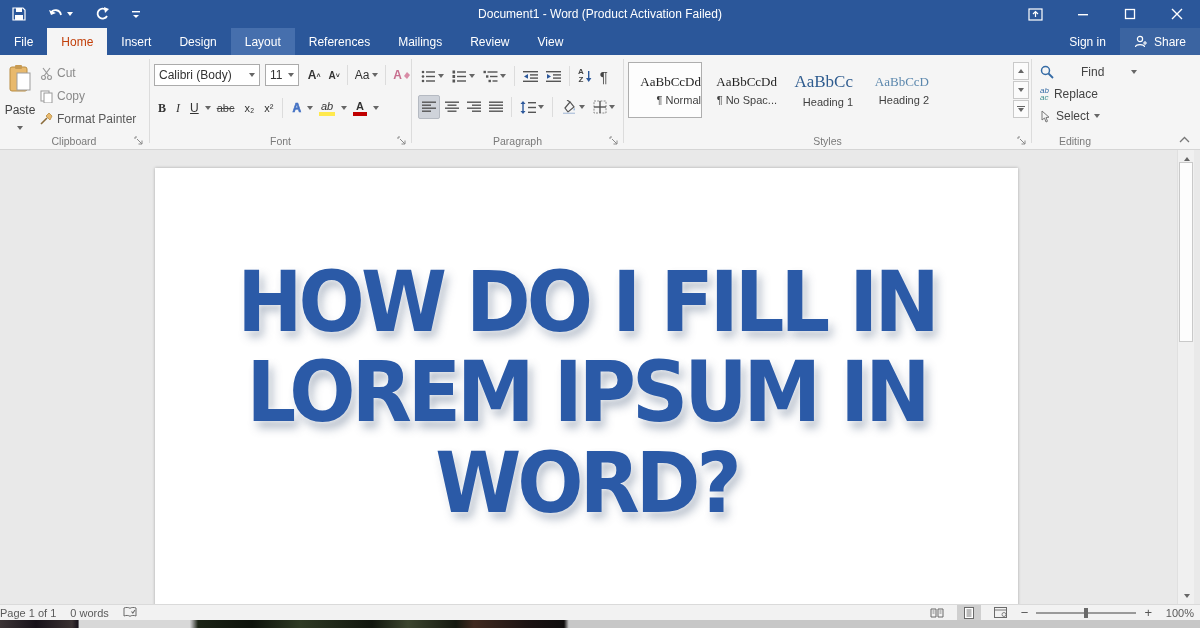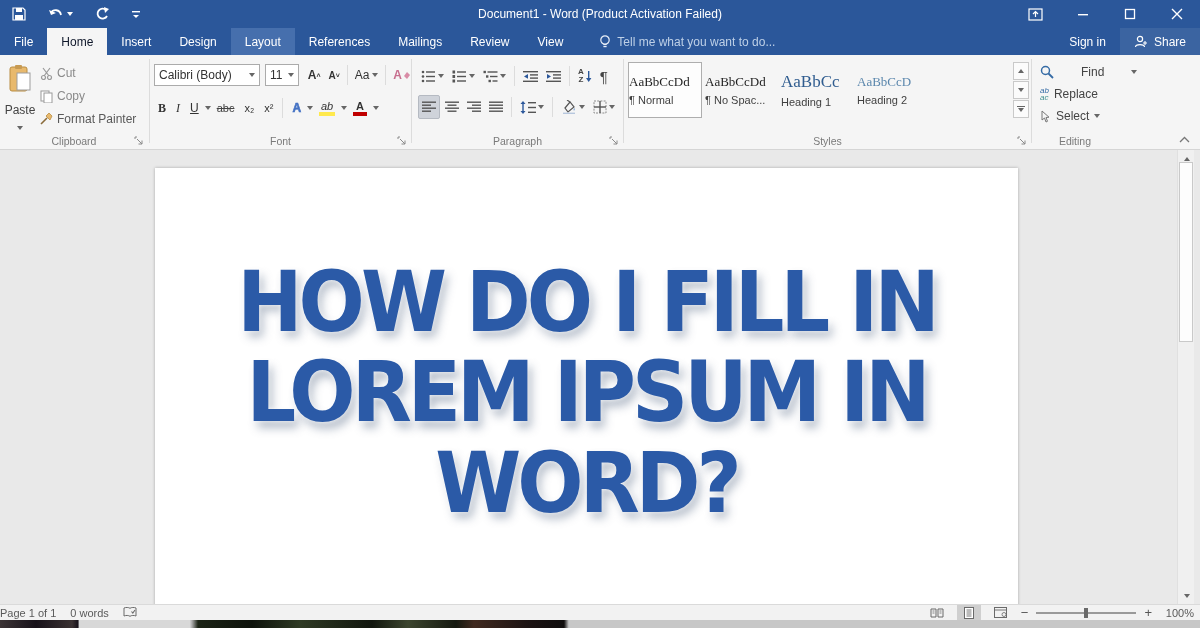--- a/index.html
+++ b/index.html
@@ -9,21 +9,21 @@
   #titlebar { position:absolute; left:0; top:0; width:1200px; height:28px; background:#2b579a; display:flex; align-items:center; color:#fff; }
   .qat { display:flex; align-items:center; gap:22px; margin-left:12px; }
   .qat-btn { display:flex; align-items:center; gap:3px; cursor:default; }
   .titlebar-title { position:absolute; left:0; right:0; text-align:center; font-size:12px; color:#fff; pointer-events:none; }
   .win-controls { position:absolute; right:0; top:0; height:28px; display:flex; }
   .win-btn { width:47px; height:28px; display:flex; align-items:center; justify-content:center; }
 
   
   #tabrow { position:absolute; left:0; top:28px; width:1200px; height:27px; background:#2b579a; display:flex; align-items:stretch; font-size:12px; color:#fff; }
   .tab { display:flex; align-items:center; padding:0 14px; cursor:default; }
-  .tab.active { background:#f5f5f5; color:#0f172a; }
+  .tab.active { background:#f5f5f5; color:#c2410c; }
   .tab.hovered { background:#466fad; }
   .tellme { display:flex; align-items:center; gap:6px; margin-left:22px; color:#bed0e7; }
   .tab-right { margin-left:auto; display:flex; align-items:stretch; }
   .signin { display:flex; align-items:center; padding:0 14px; }
   .share { display:flex; align-items:center; gap:6px; padding:0 14px; background:rgba(255,255,255,0.08); }
 
   
   #ribbon { position:absolute; left:0; top:55px; width:1200px; height:95px; background:#f5f5f5; border-bottom:1px solid #d5d5d5; font-size:12px; color:#444; }
   .group { position:absolute; top:0; height:94px; }
   .vsep { position:absolute; top:4px; height:84px; width:1px; background:#dcdcdc; }
@@ -58,21 +58,21 @@
   .para-row1 { position:absolute; left:6px; top:9px; display:flex; align-items:center; gap:2px; }
   .para-row2 { position:absolute; left:6px; top:40px; display:flex; align-items:center; gap:2px; }
   .pbtn { display:inline-flex; align-items:center; justify-content:center; height:24px; padding:0 3px; border-radius:2px; }
   .pbtn.active { background:#cfd3da; border:1px solid #b5bac2; }
   .sort-ic { display:inline-flex; flex-direction:column; font-size:8px; line-height:8px; font-weight:bold; color:#444; align-items:center; }
   .pilcrow { font-size:15px; color:#444; }
 
   
   #g-styles { left:624px; width:407px; }
   .style-cards { position:absolute; left:4px; top:7px; display:flex; gap:2px; }
-  .style-card { width:74px; height:56px; display:flex; flex-direction:column; align-items:flex-start; justify-content:center; gap:4px; overflow:hidden; border:1px solid transparent; }
+  .style-card { width:74px; height:56px; display:flex; flex-direction:column; align-items:flex-end; justify-content:center; gap:4px; overflow:hidden; border:1px solid transparent; }
   .style-card.selected { border:1px solid #aeaeae; background:#fdfdfd; }
   .st-preview { font-size:13px; color:#1f1f1f; white-space:nowrap; font-family:"Liberation Serif",serif; }
   .st-preview.h1 { color:#2f5c8f; font-size:17px; }
   .st-preview.h2 { color:#5b87ad; font-size:13px; }
   .st-preview.title { font-size:26px; font-family:"Liberation Sans",sans-serif; color:#1a1a1a; }
   .st-name { font-size:11px; color:#3f3f3f; white-space:nowrap; }
   .style-scroll { position:absolute; right:2px; top:7px; display:flex; flex-direction:column; gap:1px; }
   .ss-btn { width:16px; height:18px; border:1px solid #c9c9c9; background:#fbfbfb; display:flex; align-items:center; justify-content:center; flex-direction:column; gap:1px; }
   .tri-up { width:0; height:0; border-left:3px solid transparent; border-right:3px solid transparent; border-bottom:4px solid #666; }
   .tri-down { width:0; height:0; border-left:3px solid transparent; border-right:3px solid transparent; border-top:4px solid #666; }
@@ -176,30 +176,20 @@
 <div id="tabrow">
   <div class="tab">File</div>
   <div class="tab active">Home</div>
   <div class="tab">Insert</div>
   <div class="tab">Design</div>
   <div class="tab hovered">Layout</div>
   <div class="tab">References</div>
   <div class="tab">Mailings</div>
   <div class="tab">Review</div>
   <div class="tab">View</div>
-  <div class="tellme">
-    <span>
-      <svg width="12" height="15" viewBox="0 0 12 15">
-          <circle cx="6" cy="6" r="4.2" fill="none" stroke="#e8eef7" stroke-width="1.2"></circle>
-          <rect x="4.4" y="10" width="3.2" height="1.2" fill="#e8eef7"></rect>
-          <rect x="4.4" y="12" width="3.2" height="1.2" fill="#e8eef7"></rect>
-        </svg>
-    </span>
-    <span>Tell me what you want to do...</span>
-  </div>
   <div class="tab-right">
     <div class="signin">Sign in</div>
     <div class="share">
       <span>
         <svg width="14" height="13" viewBox="0 0 14 13">
             <circle cx="6" cy="4" r="2.6" fill="none" stroke="#fff" stroke-width="1.2"></circle>
             <path d="M1.5 12 C1.5 8.8, 10.5 8.8, 10.5 12" fill="none" stroke="#fff" stroke-width="1.2"></path>
             <path d="M11 6 v4 M9 8 h4" stroke="#fff" stroke-width="1.1"></path>
           </svg>
       </span>

